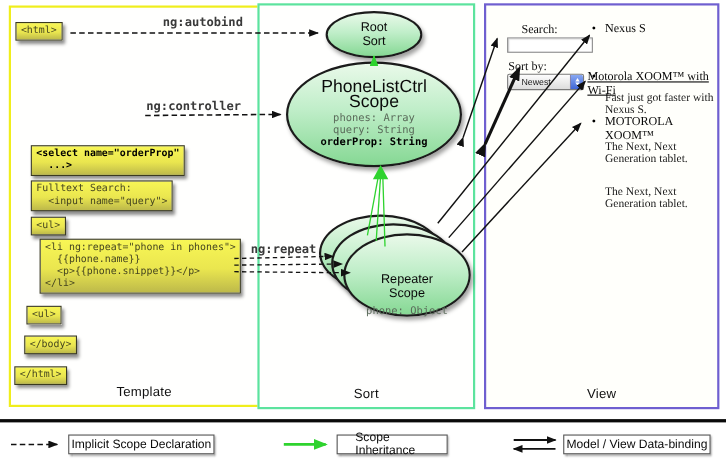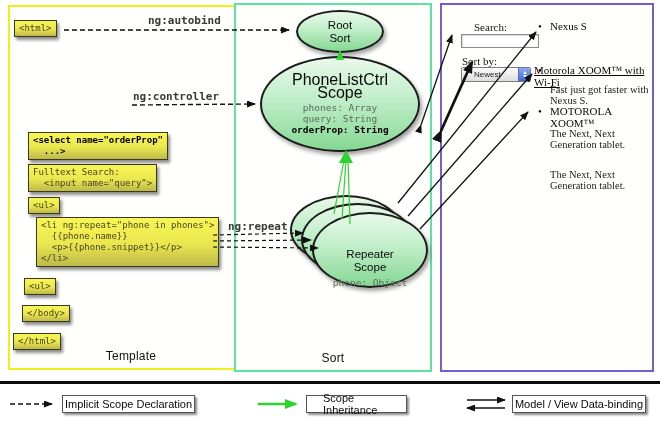--- a/index.html
+++ b/index.html
@@ -125,20 +125,21 @@
     <div class="phone-item-desc  serif" style="left:108px; top:33px;">Fast just got faster with Nexus S.</div>
 
     <div class="bullet serif" style="left:96px; top:59px;">•</div>
     <div class="phone-item-title serif" style="left:92px; top:59px;text-decoration:underline;">Motorola XOOM™ with Wi-Fi</div>
     <div class="phone-item-desc  serif" style="left:108px; top:77px;">The Next, Next Generation tablet.</div>
 
     <div class="bullet serif" style="left:96px; top:100px;">•</div>
     <div class="phone-item-title serif" style="left:108px; top:100px;">MOTOROLA XOOM™</div>
     <div class="phone-item-desc  serif" style="left:108px; top:118px;">The Next, Next Generation tablet.</div>
 
+    <div class="panel-title">View</div>
   </div>
 
   <div class="arrow-label" style="left:148px; top:14px;">ng:autobind</div>
   <div class="arrow-label" style="left:133px; top:90px;">ng:controller</div>
   <div class="arrow-label" style="left:228px; top:220px;">ng:repeat</div>
 
   <div id="divider"></div>
   <div class="legend-box" style="left:62px;  width:133px;">Implicit Scope Declaration</div>
   <div class="legend-box" style="left:306px; width:101px;padding-left:16px;">Scope Inheritance</div>
   <div class="legend-box" style="left:512px; width:134px;">Model / View Data-binding</div>

